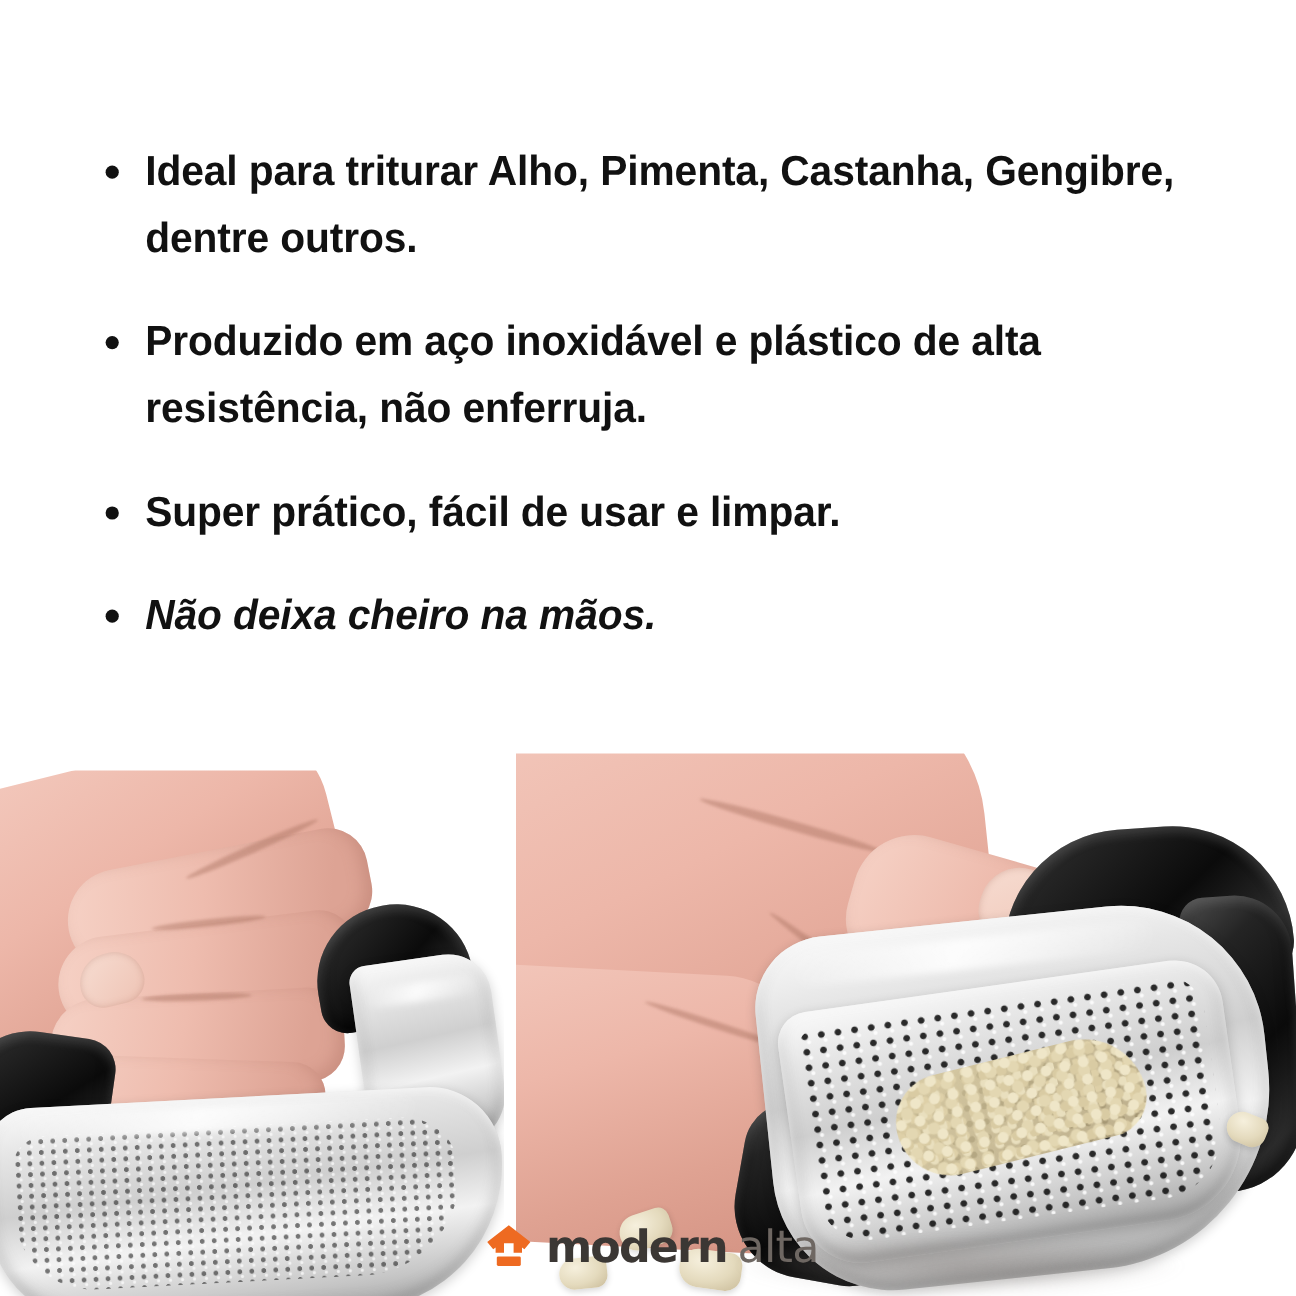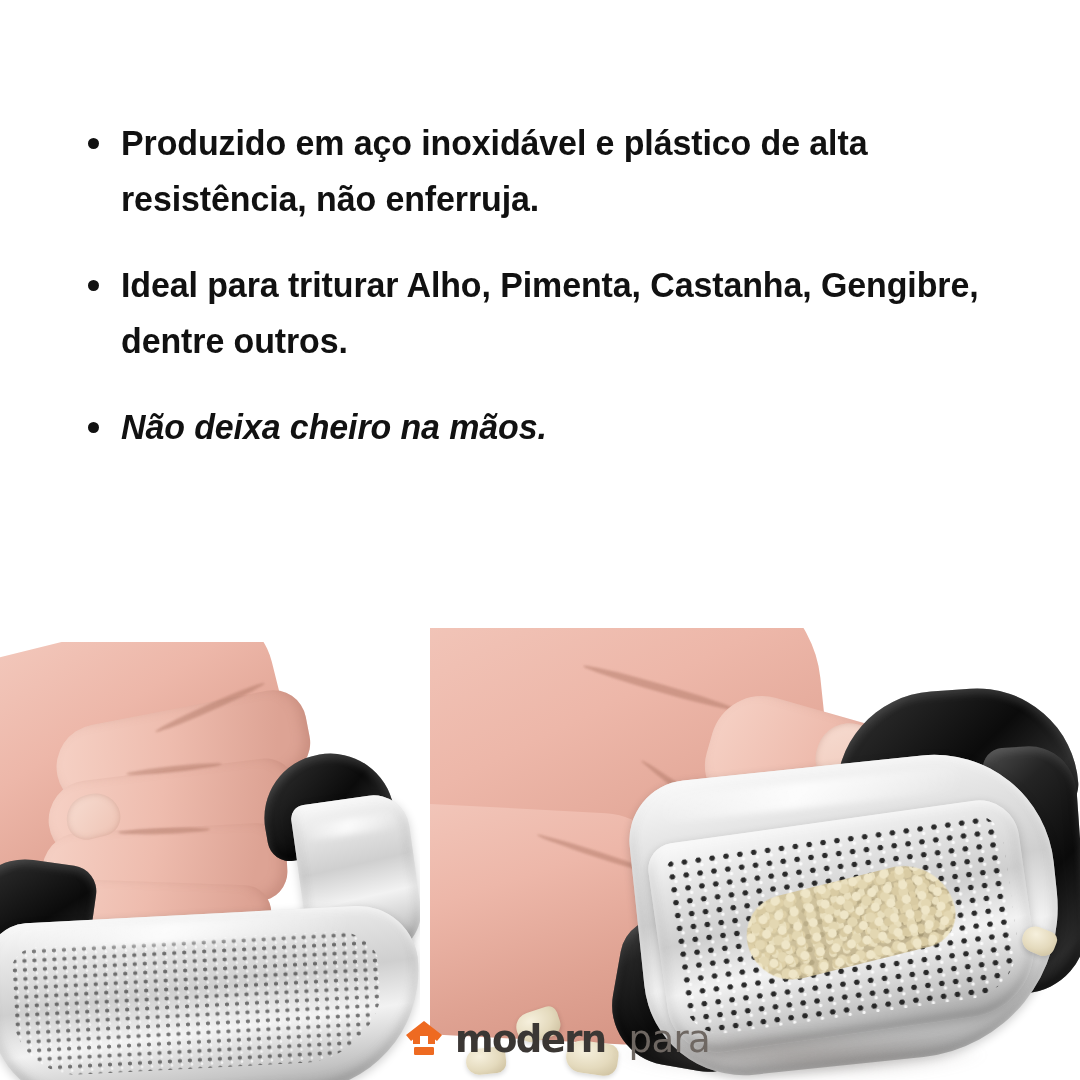--- a/index.html
+++ b/index.html
@@ -197,21 +197,21 @@
     top: 1014px;
     height: 50px;
     display: flex;
     align-items: center;
     gap: 11px;
   }
   .logo-mark { width: 40px; height: 38px; display: block; }
   .logo-words {
     display: flex;
     align-items: baseline;
-    gap: 23px;
+    gap: 9px;
   }
   .logo-modern {
     font-family: "DejaVu Sans", sans-serif;
     font-weight: bold;
     font-size: 37px;
     color: #3b3734;
     letter-spacing: -1.6px;
   }
   .logo-casa {
     font-family: "DejaVu Sans", sans-serif;
@@ -223,25 +223,29 @@
 </style>
 </head>
 <body>
 
 <div class="page">
 
 
   <ul class="features" style="list-style:none;margin:0;padding:0;">
     <li class="feature-item">
       <span class="dot"></span>
+      <span class="feature-text">Ideal para triturar Alho, Pimenta, Castanha, Gengibre, dentre outros.</span>
+    </li>
+    <li class="feature-item">
+      <span class="dot"></span>
       <span class="feature-text">Produzido em aço inoxidável e plástico de alta resistência, não enferruja.</span>
     </li>
     <li class="feature-item">
       <span class="dot"></span>
-      <span class="feature-text">Ideal para triturar Alho, Pimenta, Castanha, Gengibre, dentre outros.</span>
+      <span class="feature-text">Super prático, fácil de usar e limpar.</span>
     </li>
     <li class="feature-item">
       <span class="dot"></span>
       <span class="feature-text">Não deixa cheiro na mãos.</span>
     </li>
   </ul>
 
   <div class="photos">
 
     <div class="photo photo-left">
@@ -335,17 +339,17 @@
     </div>
   </div>
 
   <div class="brand-logo">
     <svg class="logo-mark" viewBox="0 0 40 38" aria-hidden="true">
       <path d="M20 1 L38 15 L33 21 L31 19.5 L31 24 L24 24 L24 16 L16 16 L16 24 L9 24 L9 19.5 L7 21 L2 15 Z" fill="#ee6a21"></path>
       <rect x="10" y="27" width="20" height="8" rx="1.2" fill="#ee6a21"></rect>
     </svg>
     <div class="logo-words">
       <span class="logo-modern">modern</span>
-      <span class="logo-casa">para</span>
+      <span class="logo-casa">alta</span>
     </div>
   </div>
 
 </div>
 
 </body></html>

